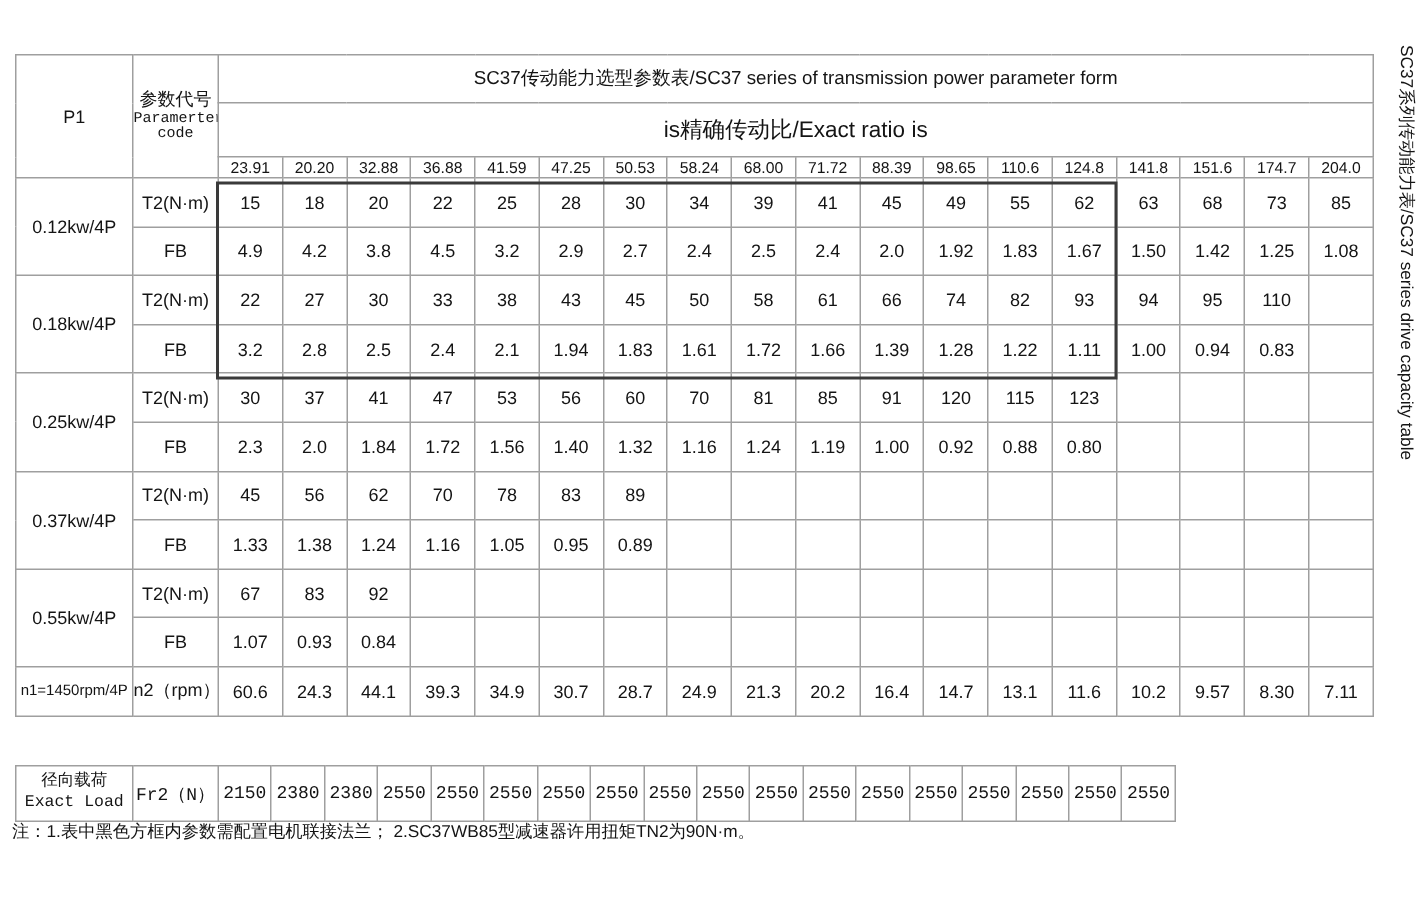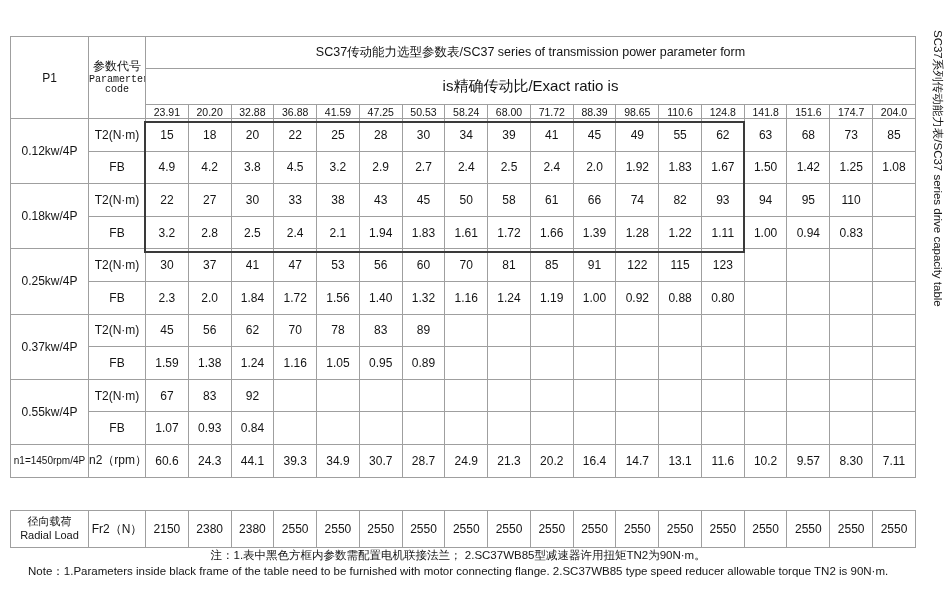--- a/index.html
+++ b/index.html
@@ -28,27 +28,27 @@
   td.p1-cell { font-size:12px;margin-left:14px; }
   td.p1-cell.small { font-size:10px; }
   td.code-cell { font-size:12px; }
   .code-en { font-size:10px; line-height:1.05; white-space:normal;font-family:Liberation Mono, monospace; }
   .code-zh { font-size:12px; line-height:1.3;font-family:Liberation Serif, serif; }
 
   .frame-overlay { position:absolute; left:134px; top:85px; width:601px; height:132px;
                    border:2px solid #3a3a3a; pointer-events:none; }
 
   .radial-wrap { position:absolute; left:10px; top:510px; }
-  table.radial { width:906px; }
+  table.radial { width:774px;font-family:Liberation Mono, monospace; }
   tr.r-radial { height:37px; }
   .radial-zh { font-size:11px; line-height:1.25; }
   .radial-en { font-size:11px; line-height:1.25; }
 
-  .notes { position:absolute; left:28px; top:548px; font-size:11.5px; line-height:1.35;
-           white-space:nowrap;text-align:center; }
+  .notes { position:absolute; left:8px; top:548px; font-size:11.5px; line-height:1.35;
+           white-space:nowrap; }
 
   .side-label { position:absolute; left:945px; top:30px; transform:rotate(90deg);
                 transform-origin:0 0; white-space:nowrap; font-size:11.5px; color:#141414; }
 </style>
 </head>
 <body>
 
 <div class="page">
 
   <div class="main-wrap">
@@ -200,21 +200,21 @@
             <td>37</td>
             <td>41</td>
             <td>47</td>
             <td>53</td>
             <td>56</td>
             <td>60</td>
             <td>70</td>
             <td>81</td>
             <td>85</td>
             <td>91</td>
-            <td>122</td>
+            <td>120</td>
             <td>115</td>
             <td>123</td>
             <td></td>
             <td></td>
             <td></td>
             <td></td>
           </tr>
           <tr class="r-data">
             <td class="code-cell">FB</td>
             <td>2.3</td>
@@ -253,21 +253,21 @@
             <td></td>
             <td></td>
             <td></td>
             <td></td>
             <td></td>
             <td></td>
             <td></td>
           </tr>
           <tr class="r-data">
             <td class="code-cell">FB</td>
-            <td>1.59</td>
+            <td>1.33</td>
             <td>1.38</td>
             <td>1.24</td>
             <td>1.16</td>
             <td>1.05</td>
             <td>0.95</td>
             <td>0.89</td>
             <td></td>
             <td></td>
             <td></td>
             <td></td>
@@ -370,21 +370,21 @@
           <col>
           <col>
           <col>
           <col>
           <col>
       </colgroup>
       <tbody>
         <tr class="r-radial" id="radial-row">
           <td>
             <div class="radial-zh">径向载荷</div>
-            <div class="radial-en">Radial Load</div>
+            <div class="radial-en">Exact Load</div>
           </td>
           <td>Fr2（N）</td>
         <td>2150</td>
             <td>2380</td>
             <td>2380</td>
             <td>2550</td>
             <td>2550</td>
             <td>2550</td>
             <td>2550</td>
             <td>2550</td>
@@ -398,18 +398,17 @@
             <td>2550</td>
             <td>2550</td>
             <td>2550</td>
           </tr>
       </tbody>
     </table>
   </div>
 
   <div class="notes">
     <div>注：1.表中黑色方框内参数需配置电机联接法兰；  2.SC37WB85型减速器许用扭矩TN2为90N·m。</div>
-    <div>Note：1.Parameters inside black frame of the table need to be furnished with motor connecting flange.   2.SC37WB85 type speed reducer allowable torque TN2 is 90N·m.</div>
   </div>
 
   <div class="side-label">SC37系列传动能力表/SC37 series drive capacity table</div>
 
 </div>
 
 </body></html>

